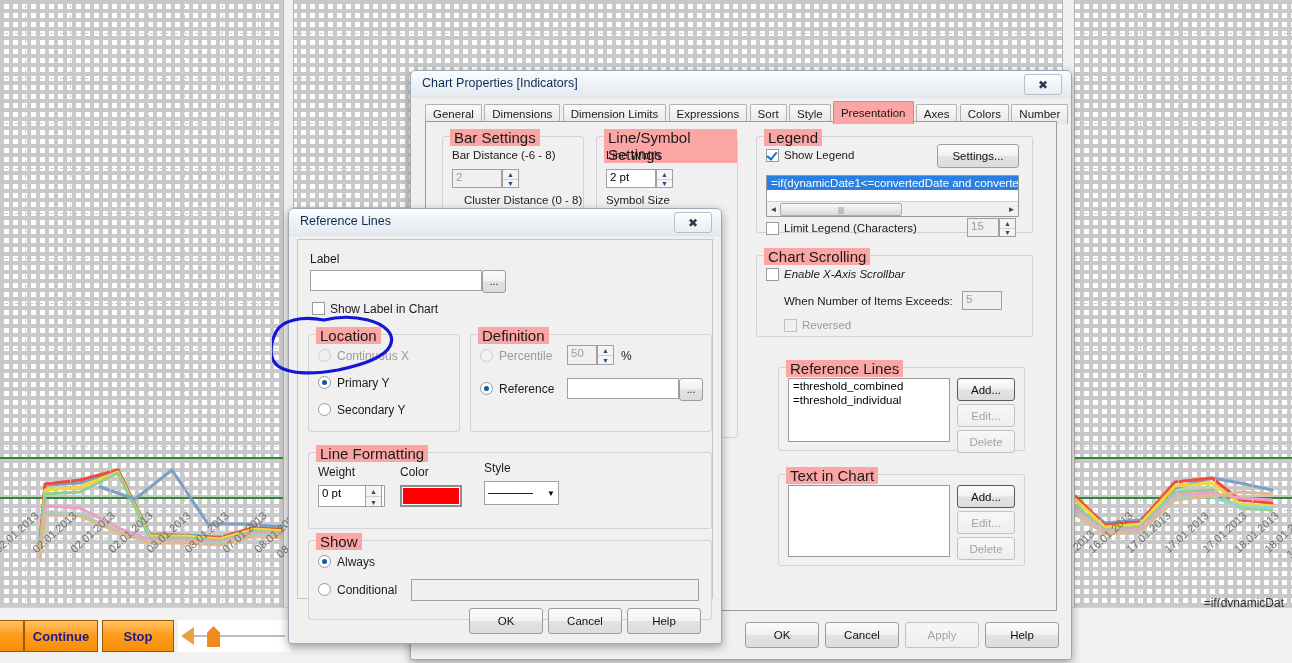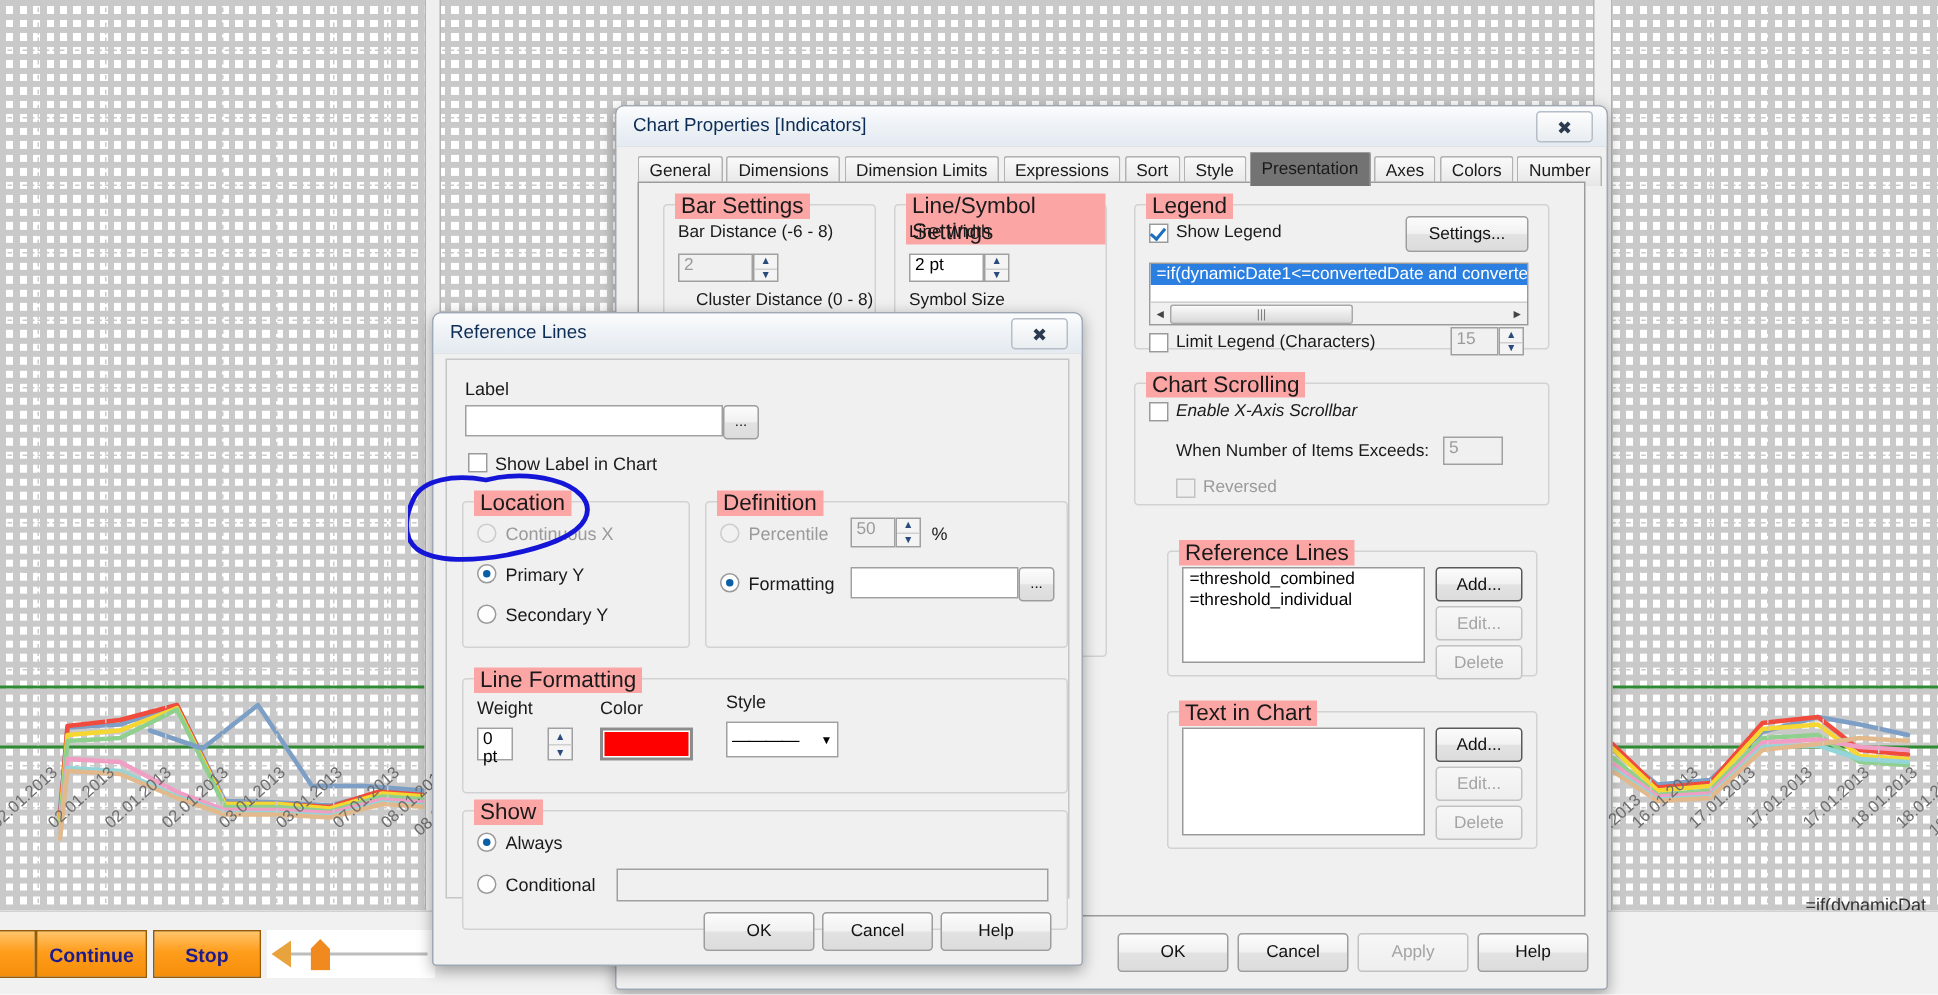--- a/index.html
+++ b/index.html
@@ -81,21 +81,21 @@
   
   .tabstrip{position:absolute;left:14px;top:4px;height:21px;}
   .tab{
     display:inline-block;height:19px;line-height:19px;padding:0 7px;
     background:linear-gradient(to bottom,#fafafa,#e6e6e6);
     border:1px solid #b2b2b2;border-bottom:none;margin-right:-1px;
     font-size:11.5px;color:#1a1a1a;vertical-align:bottom;cursor:pointer;
     border-radius:2px 2px 0 0;
   }
   .tab.active{
-    height:22px;line-height:22px;background:#737373;border-color:#9c9c9c;
+    height:22px;line-height:22px;background:#fca5a5;border-color:#9c9c9c;
     position:relative;z-index:3;font-weight:normal;
   }
   .tab-nav{
     display:inline-block;width:15px;height:19px;line-height:17px;text-align:center;
     background:linear-gradient(to bottom,#fafafa,#e3e3e3);border:1px solid #b2b2b2;
     font-size:9px;color:#333;vertical-align:bottom;cursor:pointer;margin-left:1px;
   }
   .tabpage{position:absolute;left:14px;right:14px;top:24px;bottom:48px;
     background:#f0f0f0;border:1px solid #9c9c9c;}
 
@@ -372,29 +372,29 @@
         <span class="legend">Definition</span>
         <div class="rdo dim" style="left:9px;top:14px;"></div>
         <span class="lbl dim" style="left:28px;top:14px;font-size:12px;">Percentile</span>
         <div class="tb dim" style="left:96px;top:10px;width:30px;height:20px;">50</div>
         <div class="spin" style="left:126px;top:10px;height:20px;">
           <div class="up">▲</div>
           <div class="dn">▼</div>
         </div>
         <span class="lbl" style="left:150px;top:14px;font-size:12px;">%</span>
         <div class="rdo sel" style="left:9px;top:47px;"></div>
-        <span class="lbl" style="left:28px;top:47px;font-size:12px;">Formatting</span>
+        <span class="lbl" style="left:28px;top:47px;font-size:12px;">Reference</span>
         <div class="tb" style="left:96px;top:43px;width:112px;height:21px;" title=""></div>
         <div class="btn" style="left:208px;top:43px;width:22px;height:21px;font-size:10px;">...</div>
       </div>
 
       <div class="grp" style="left:10px;top:212px;width:402px;height:75px;background:#f0f0f0;">
         <span class="legend">Line Formatting</span>
         <span class="lbl" style="left:9px;top:12px;font-size:12px;">Weight</span>
-        <div class="tb" style="left:9px;top:32px;width:24px;height:22px;">0 pt</div>
+        <div class="tb" style="left:9px;top:32px;width:67px;height:22px;">0 pt</div>
         <div class="spin" style="left:56px;top:32px;height:22px;">
           <div class="up">▲</div>
           <div class="dn">▼</div>
         </div>
         <span class="lbl" style="left:91px;top:12px;font-size:12px;">Color</span>
         <div style="position:absolute;left:91px;top:32px;width:62px;height:22px;border:2px solid #8d8d8d;box-sizing:border-box;background:#fff;padding:1px;">
           <div id="ref-color-swatch" style="width:100%;height:100%;background:#ff0000;"></div>
         </div>
         <span class="lbl" style="left:175px;top:8px;font-size:12px;">Style</span>
         <div class="tb" style="left:175px;top:28px;width:75px;height:24px;display:flex;align-items:center;justify-content:space-between;">

